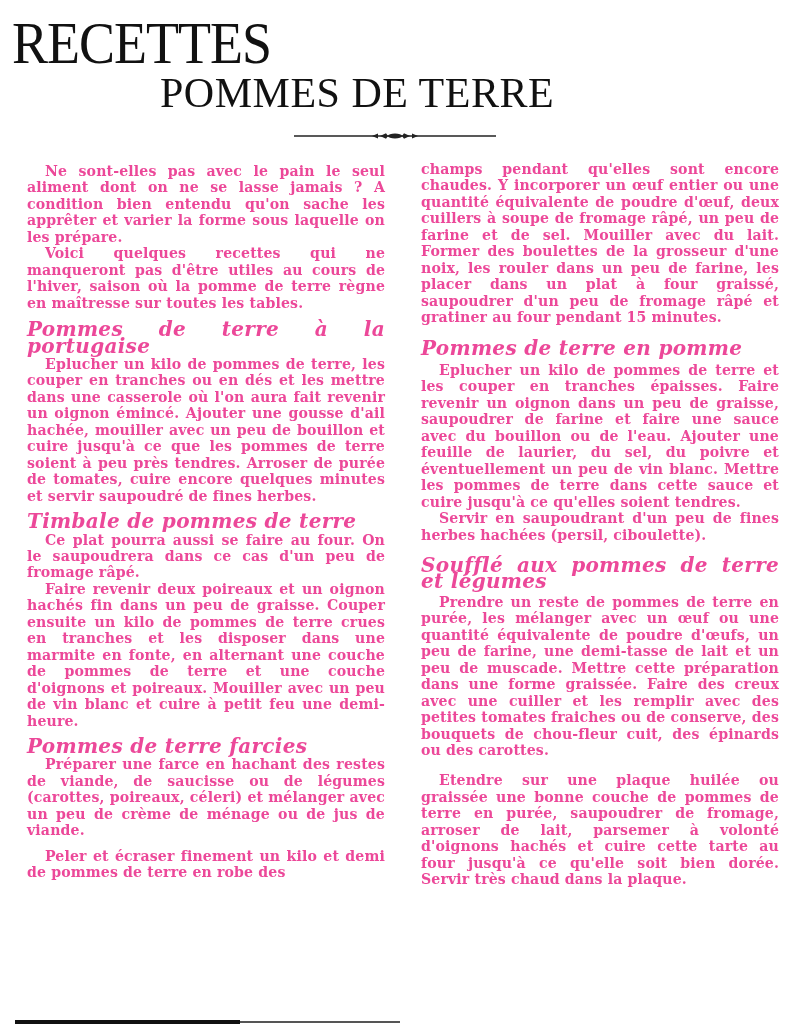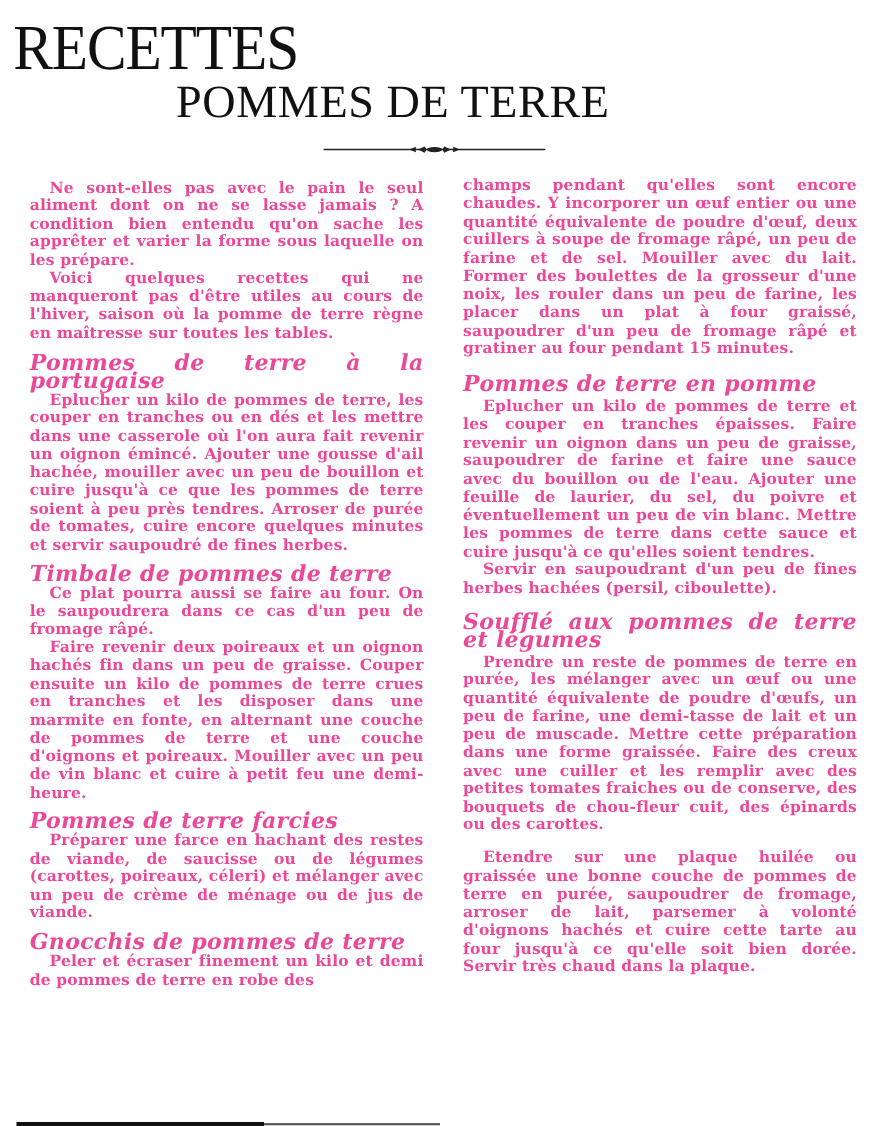--- a/index.html
+++ b/index.html
@@ -131,21 +131,20 @@
     <p>Ce plat pourra aussi se faire au four. On le saupoudrera dans ce cas d'un peu de fromage râpé.</p>
     <p>Faire revenir deux poireaux et un oignon hachés fin dans un peu de graisse. Couper ensuite un kilo de pommes de terre crues en tranches et les disposer dans une marmite en fonte, en alternant une couche de pommes de terre et une couche d'oignons et poireaux. Mouiller avec un peu de vin blanc et cuire à petit feu une demi-heure.</p>
   </div>
 
   <div class="recipe">
     <div class="recipe-title">Pommes de terre farcies</div>
     <p>Préparer une farce en hachant des restes de viande, de saucisse ou de légumes (carottes, poireaux, céleri) et mélanger avec un peu de crème de ménage ou de jus de viande.</p>
   </div>
 
   <div class="recipe">
-    <div class="recipe-title">Gnocchis de pommes de terre</div>
     <p>Peler et écraser finement un kilo et demi de pommes de terre en robe des</p>
   </div>
 </div>
 
 <div class="column col-right">
   <div class="recipe" style="margin-bottom:14px">
     <p class="cont">champs pendant qu'elles sont encore chaudes. Y incorporer un œuf entier ou une quantité équivalente de poudre d'œuf, deux cuillers à soupe de fromage râpé, un peu de farine et de sel. Mouiller avec du lait. Former des boulettes de la grosseur d'une noix, les rouler dans un peu de farine, les placer dans un plat à four graissé, saupoudrer d'un peu de fromage râpé et gratiner au four pendant 15 minutes.</p>
   </div>
 
   <div class="recipe" style="margin-bottom:14px">

